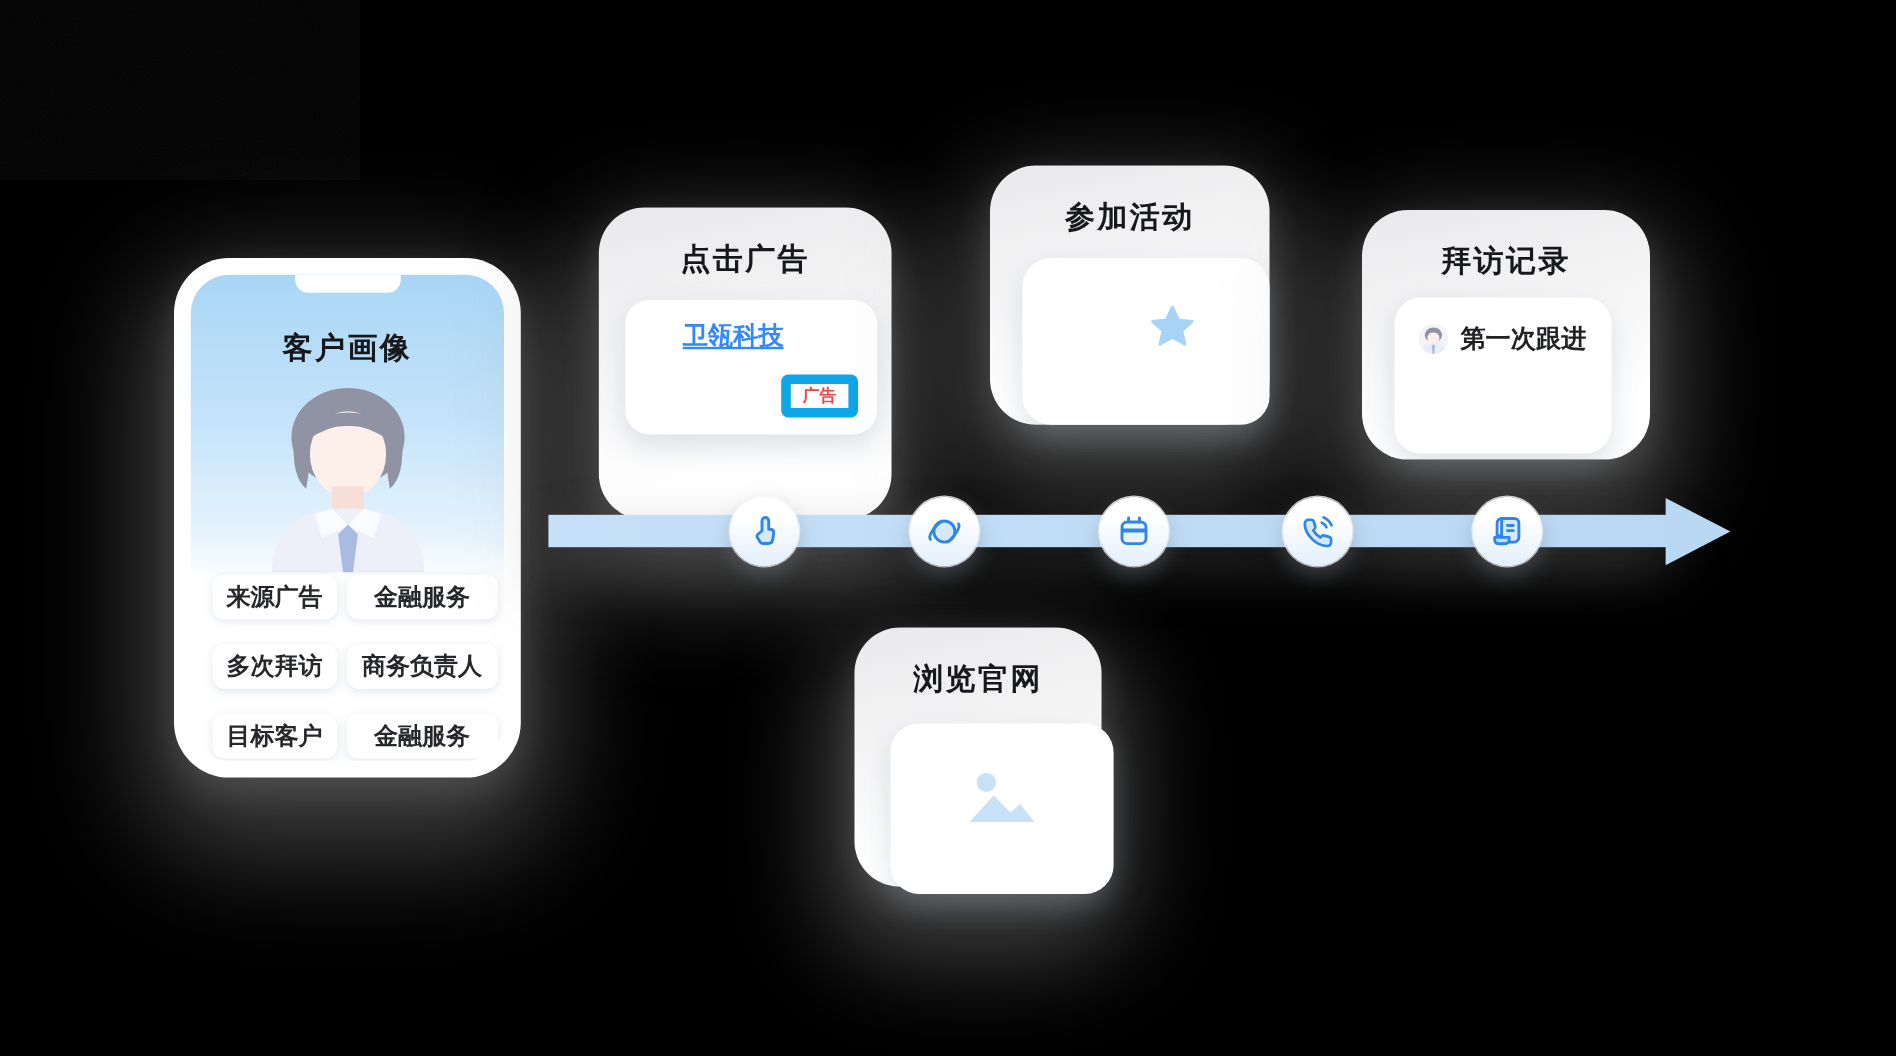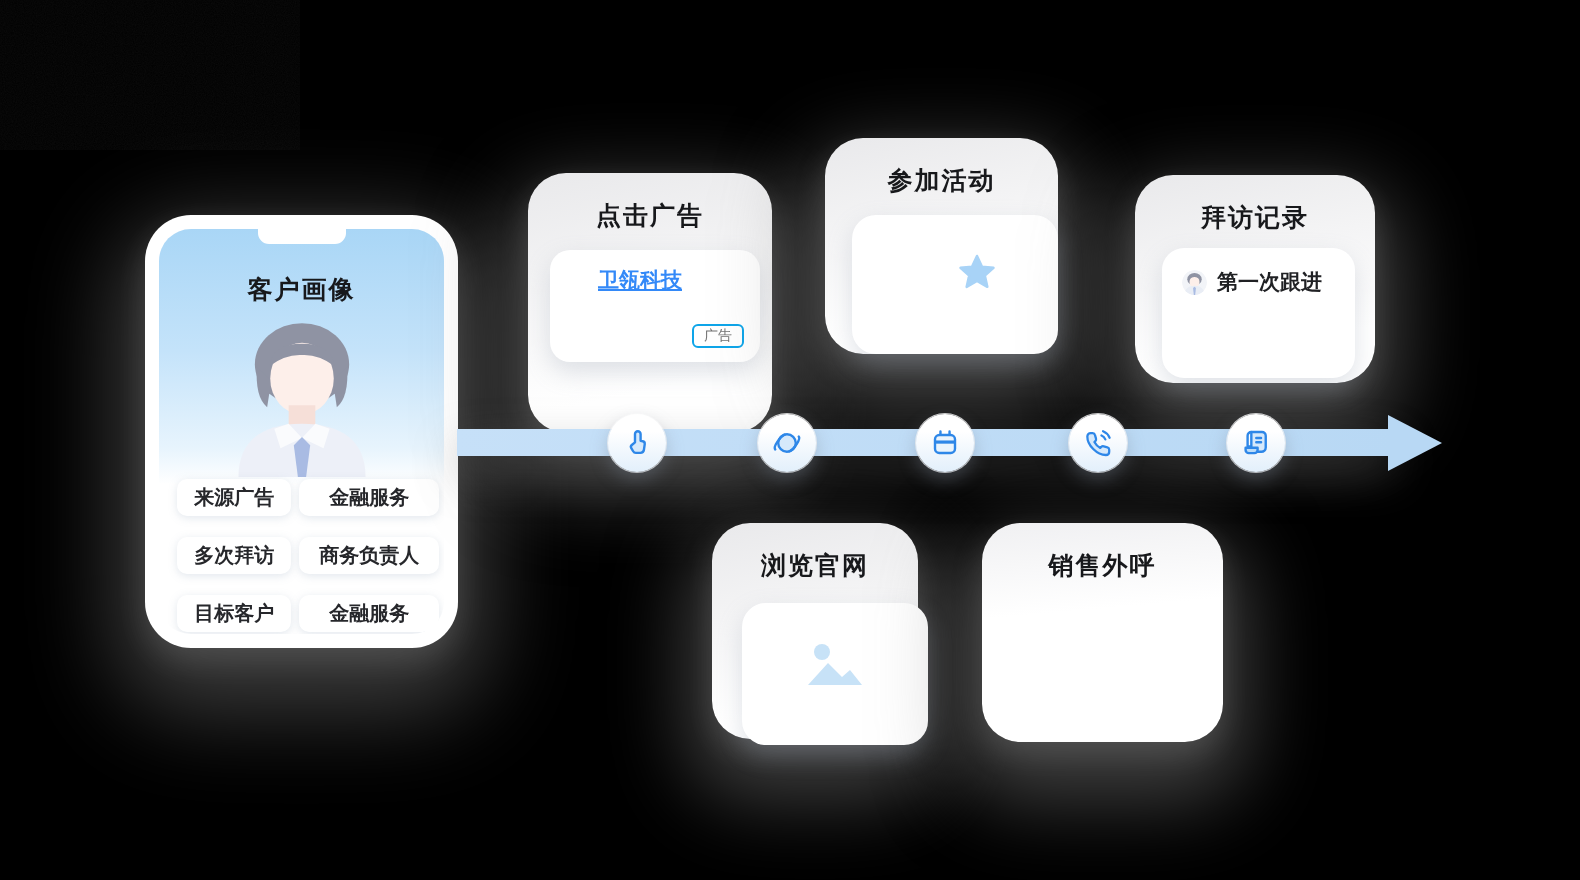--- a/index.html
+++ b/index.html
@@ -7,21 +7,21 @@
     width:1580px;height:880px;position:relative;overflow:hidden;
     background:#000;
     font-family:"Liberation Sans","DejaVu Sans",sans-serif;
     -webkit-font-smoothing:antialiased;
   }
   .stage{position:absolute;inset:0;}
   .noise{position:absolute;inset:0;opacity:.10;pointer-events:none;}
 
   
   .phone{
-    position:absolute;left:145px;top:215px;width:313px;height:433px;
+    position:absolute;left:145px;top:215px;width:289px;height:433px;
     background:#fff;border-radius:46px;
     box-shadow:0 35px 90px 30px rgba(120,120,120,.50),0 12px 30px rgba(90,90,90,.45);
   }
   .phone-screen{
     position:absolute;inset:14px;border-radius:32px;overflow:hidden;
     background:linear-gradient(180deg,#A9D6F6 0%,#C4E3FA 30%,#E7F4FD 54%,#FFFFFF 63%,#FFFFFF 100%);
   }
   .notch{
     position:absolute;top:0;left:50%;transform:translateX(-50%);
     width:88px;height:15px;background:#fff;border-radius:0 0 11px 11px;
@@ -49,37 +49,37 @@
     box-shadow:0 35px 80px 25px rgba(125,125,125,.50),0 12px 28px rgba(95,95,95,.40);
   }
   .flow-title{
     position:absolute;top:26px;left:0;width:100%;text-align:center;
     font-size:25px;font-weight:700;color:#17181B;letter-spacing:2px;
   }
   .inner-card{
     position:absolute;background:#fff;border-radius:20px;
     box-shadow:0 10px 24px rgba(150,160,175,.30);
   }
-  .card-ad{left:528px;top:173px;width:244px;height:260px;}
+  .card-ad{left:499px;top:173px;width:244px;height:260px;}
   .inner-ad{left:22px;top:77px;width:210px;height:112px;}
   .ad-link{
     position:absolute;left:20px;top:16px;
     font-size:21px;font-weight:700;color:#3389F8;text-decoration:underline;cursor:pointer;margin-left:28px;
   }
   .ad-badge{
     position:absolute;right:16px;bottom:14px;
-    font-size:14px;font-weight:400;color:#737373;
-    border:2px solid #0ea5e9;border-radius:6px;padding:1px 10px;
+    font-size:14px;font-weight:700;color:#ef4444;
+    border:8px solid #0ea5e9;border-radius:6px;padding:1px 10px;
   }
   .card-event{left:825px;top:138px;width:233px;height:216px;}
   .inner-event{left:27px;top:77px;width:206px;height:139px;border-radius:24px;}
   .star{position:absolute;left:104px;top:38px;width:42px;height:40px;}
 
   .card-visit{left:1135px;top:175px;width:240px;height:208px;}
-  .inner-visit{left:27px;top:73px;width:181px;height:130px;border-radius:22px;padding-left:12px;}
+  .inner-visit{left:27px;top:73px;width:181px;height:130px;border-radius:22px;}
   .visit-row{position:absolute;left:20px;top:20px;display:flex;align-items:center;gap:10px;}
   .mini-avatar{width:25px;height:25px;border-radius:50%;overflow:hidden;flex:0 0 auto;}
   .visit-note{font-size:21px;font-weight:600;color:#202124;white-space:nowrap;}
 
   .card-website{left:712px;top:523px;width:206px;height:216px;}
   .inner-website{left:30px;top:80px;width:186px;height:142px;border-radius:24px;}
   .img-ph{position:absolute;left:50%;top:44%;transform:translate(-50%,-50%);width:58px;height:48px;}
 
   .card-call{left:982px;top:523px;width:241px;height:219px;background:linear-gradient(175deg,#F0F0F2 0%,#FFFFFF 40%);}
 
@@ -174,23 +174,20 @@
   <div class="flow-card card-website">
     <div class="flow-title">浏览官网</div>
     <div class="inner-card inner-website">
       <svg class="img-ph" viewBox="0 0 58 48">
         <circle cx="16" cy="11" r="8" fill="#C7E2F7"></circle>
         <path d="M2 44 L22 22 L36 36 L44 29 L56 44 Z" fill="#C7E2F7"></path>
       </svg>
     </div>
   </div>
 
-  <div class="flow-card card-call">
-    <div class="flow-title">销售外呼</div>
-  </div>
 
   <div class="tl-shaft"></div>
   <div class="tl-head"></div>
 
   <div class="tl-node n1">
     <svg viewBox="0 0 24 24">
       <path d="M12.6 3.2c-1.2 0-2.1 1-2.1 2.1v6.2l-2.4 2c-.7.6-.9 1.5-.4 2.3l1.4 2.4c.4.7 1.2 1.2 2 1.2h3.5c1.3 0 2.4-1 2.6-2.3l.6-4.3c.1-1-.5-1.9-1.5-2.1l-1.6-.3V5.3c0-1.1-.9-2.1-2.1-2.1z" fill="#D6E9FB" stroke="#2E87E8" stroke-width="1.8" stroke-linejoin="round"></path>
     </svg>
   </div>
 

